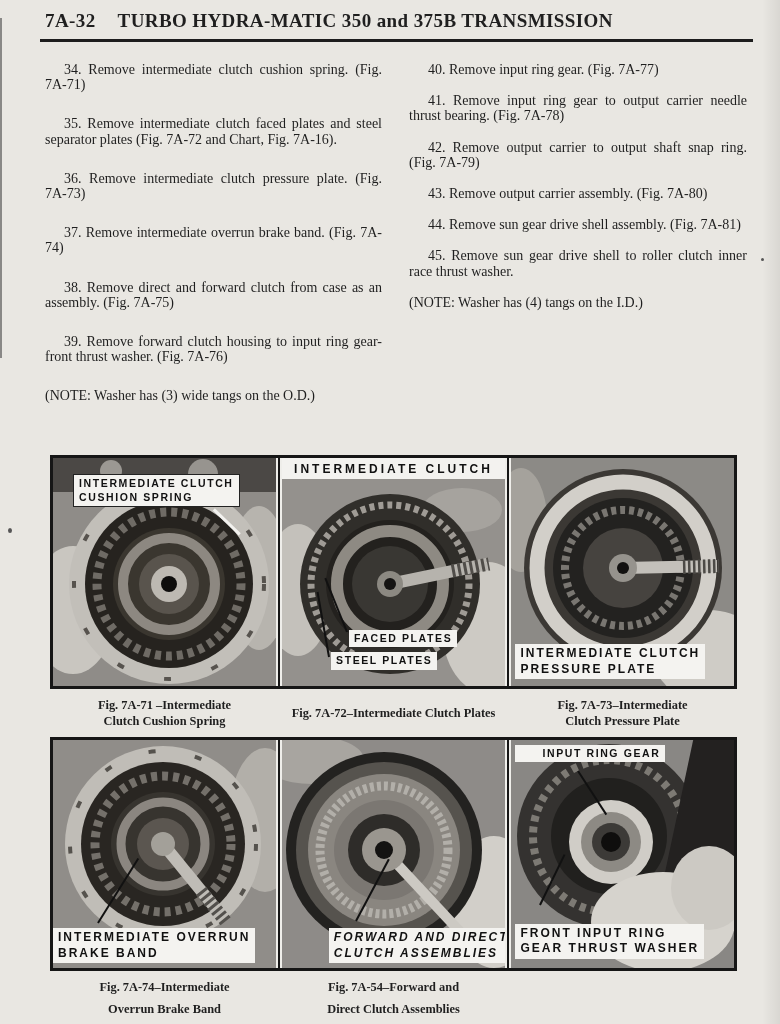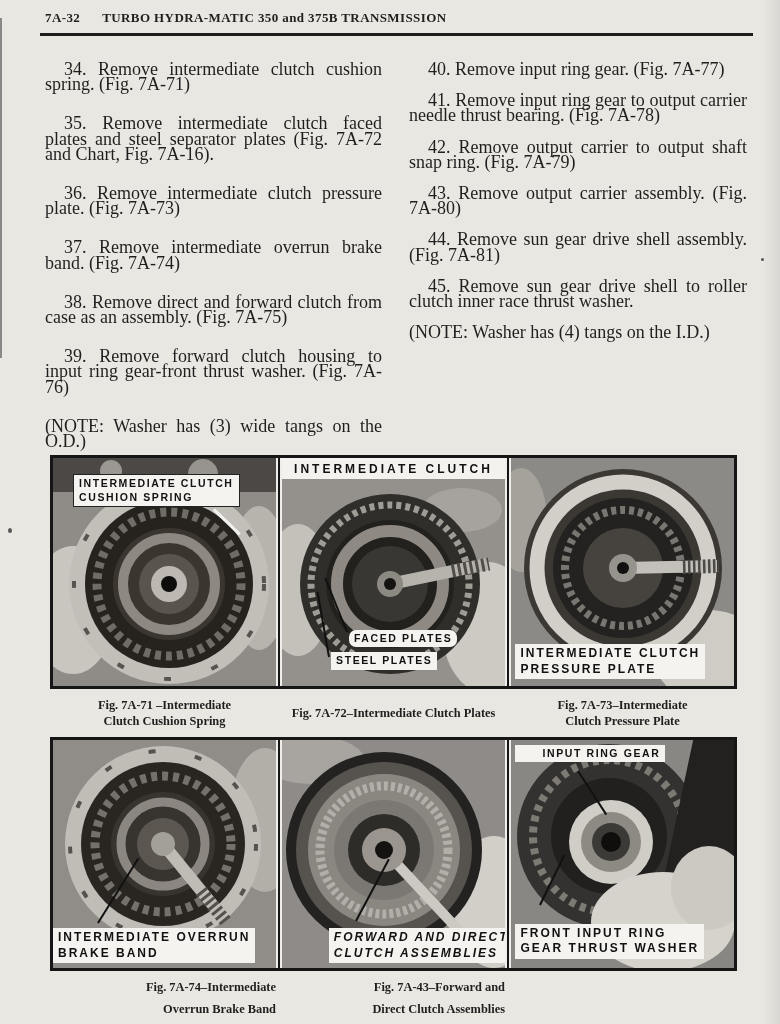--- a/index.html
+++ b/index.html
@@ -13,26 +13,26 @@
   .right-shade{position:absolute;right:0;top:0;width:18px;height:1024px;
     background:linear-gradient(to right, rgba(0,0,0,0), rgba(0,0,0,0.07));}
   .speck{position:absolute;background:#555;border-radius:50%;}
   .speck.s1{left:8px;top:528px;width:4px;height:5px;}
   .speck.s2{left:761px;top:258px;width:3px;height:3px;}
 
   
   .page-header{
     position:absolute;left:40px;top:8px;width:708px;
     border-bottom:3px solid #1d1d1d;padding:2px 0 7px 5px;
-    font-weight:bold;font-size:13px;letter-spacing:.4px;white-space:nowrap;
+    font-weight:bold;font-size:19px;letter-spacing:.4px;white-space:nowrap;
   }
   .page-header .num{margin-right:22px;}
 
   
-  .col{position:absolute;top:62px;font-size:18px;line-height:15.2px;text-align:justify;}
+  .col{position:absolute;top:62px;font-size:14px;line-height:15.2px;text-align:justify;}
   .col-left{left:45px;width:337px;}
   .col-right{left:409px;width:338px;}
   .col p{margin:0;}
   .col-left p.step{margin-bottom:24px;text-indent:19px;}
   .col-right p.step{margin-bottom:16px;text-indent:19px;}
   .col p.note{text-indent:0;margin-bottom:0;}
 
   
   .figblock{position:absolute;left:50px;top:455px;width:687px;}
   .figrow{display:flex;align-items:stretch;border:3px solid #161616;background:#efeeea;
@@ -59,21 +59,21 @@
   .leader{position:absolute;height:2px;transform-origin:left center;background:#111;}
   .leader.white{background:#f2f1ee;height:2.5px;}
 
   
   .caprow{display:flex;padding-left:3px;box-sizing:border-box;height:48px;align-items:center;}
   .capgap{width:6px;}
   .cap{width:223px;text-align:center;font-weight:bold;font-size:12.4px;line-height:1.32;
        display:flex;flex-direction:column;justify-content:center;}
   .cap .capline{display:block;}
   .caprow.bottom{height:52px;padding-top:4px;}
-  .caprow.bottom .cap{line-height:1.75;text-align:right;}
+  .caprow.bottom .cap{line-height:1.75;}
 </style>
 </head>
 <body>
 
 <div class="edge-line"></div>
 <div class="right-shade"></div>
 <div class="speck s1"></div>
 <div class="speck s2"></div>
 
 <div class="page-header">
@@ -141,21 +141,21 @@
         <circle cx="108" cy="126" r="79" fill="none" stroke="#9f9b95" stroke-width="7" stroke-dasharray="5 4"></circle>
         <circle cx="108" cy="126" r="64" fill="#23211e"></circle>
         <circle cx="108" cy="126" r="53" fill="none" stroke="#8e8a83" stroke-width="12"></circle>
         <circle cx="108" cy="126" r="38" fill="#393733"></circle>
         <line x1="108" y1="126" x2="205" y2="106" stroke="#b6b3ad" stroke-width="12"></line>
         <line x1="170" y1="113" x2="207" y2="106" stroke="#504d49" stroke-width="13" stroke-dasharray="3 3"></line>
         <circle cx="108" cy="126" r="13" fill="#8c8982"></circle>
         <circle cx="108" cy="126" r="6" fill="#151413"></circle>
       </svg>
       <div class="pheader">INTERMEDIATE CLUTCH</div>
-      <div class="plabel" style="left:30%;bottom:17%;border-radius:7px;">
+      <div class="plabel" style="left:30%;bottom:17%;">
         <span class="pline">FACED PLATES</span>
       </div>
       <div class="plabel" style="left:22%;bottom:7%;">
         <span class="pline">STEEL PLATES</span>
       </div>
       <div class="leader" style="left:29%;top:76%;width:58px;transform:rotate(-112deg);"></div>
       <div class="leader" style="left:21%;top:87%;width:66px;transform:rotate(-100deg);"></div>
     </div>
 
     <div class="vsep"></div>
@@ -272,19 +272,19 @@
     </div>
   </div>
 
   <div class="caprow bottom">
     <div class="cap">
       <span class="capline">Fig. 7A-74–Intermediate</span>
       <span class="capline">Overrun Brake Band</span>
     </div>
     <div class="capgap"></div>
     <div class="cap">
-      <span class="capline">Fig. 7A-43–Forward and</span>
+      <span class="capline">Fig. 7A-54–Forward and</span>
       <span class="capline">Direct Clutch Assemblies</span>
     </div>
     <div class="capgap"></div>
   </div>
 
 </div>
 
 </body></html>

